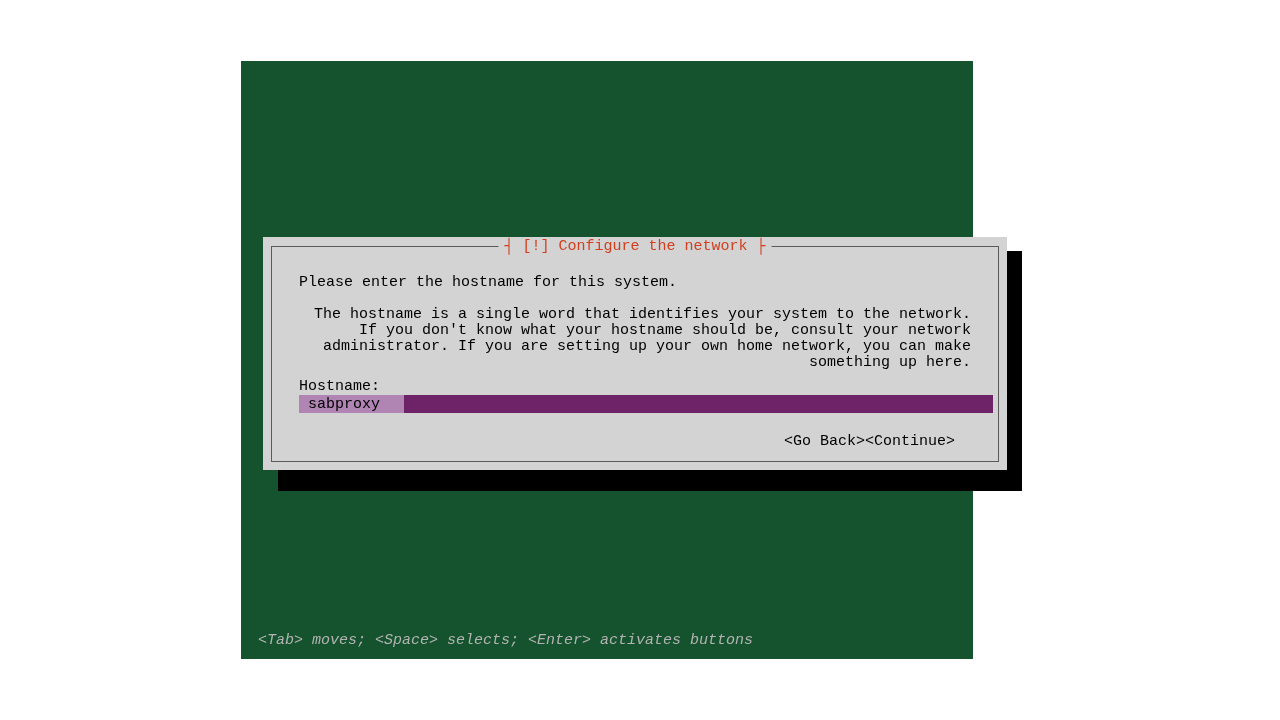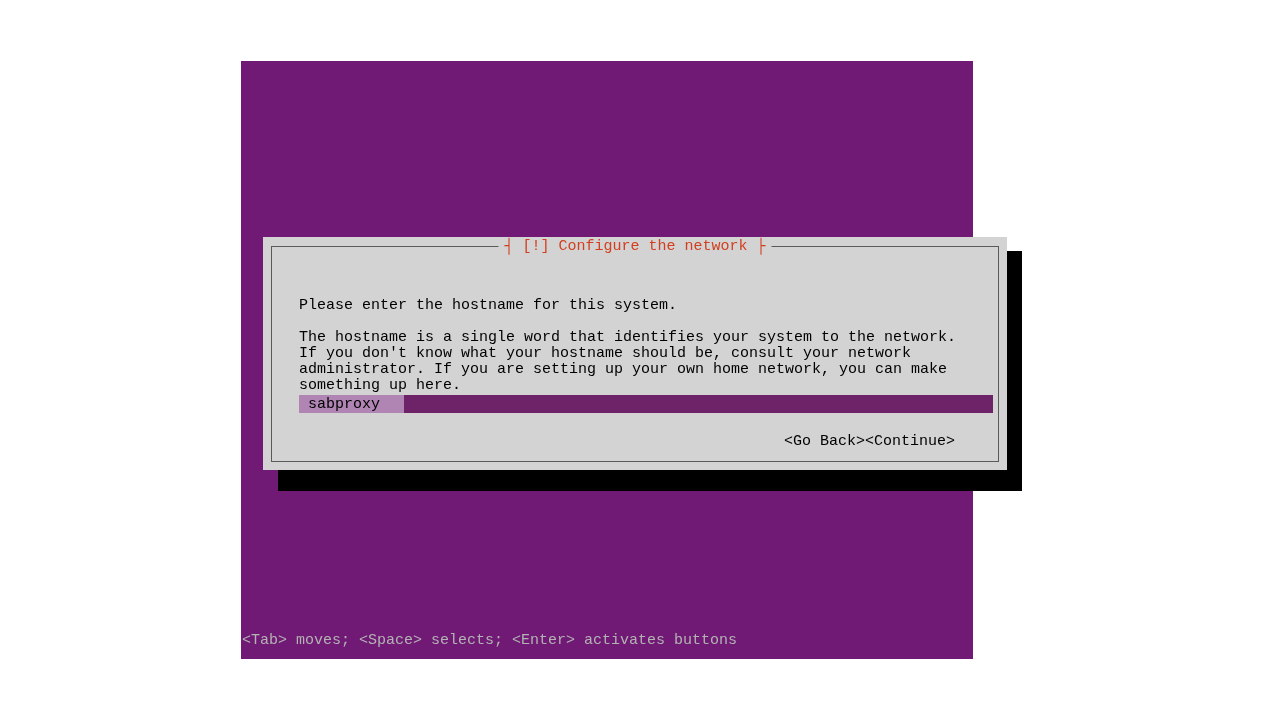--- a/index.html
+++ b/index.html
@@ -10,21 +10,21 @@
       font-family: "Courier New", monospace;
       font-size: 15px;
       position: relative;
     }
     .installer-screen {
       position: absolute;
       left: 241px;
       top: 61px;
       width: 732px;
       height: 598px;
-      background: #701a75;
+      background: #14532d;
     }
     .dialog-shadow {
       position: absolute;
       left: 37px;
       top: 190px;
       width: 744px;
       height: 240px;
       background: #000;
     }
     .dialog {
@@ -56,24 +56,24 @@
     .dialog-content {
       position: absolute;
       left: 36px;
       top: 38px;
       right: 36px;
       color: #000;
       line-height: 16px;
     }
     .prompt-line {
       margin-bottom: 16px;
-      margin-top: 23px;
     }
     .desc-line {
-      margin-bottom: 0;
+      margin-bottom: 8px;
+      text-align: right;
     }
     .field-label {
       margin-bottom: 10px;
     }
     .input-row {
       position: absolute;
       left: 36px;
       right: 14px;
       top: 158px;
       height: 18px;
@@ -104,24 +104,25 @@
       position: absolute;
       left: 70px;
       right: 52px;
       top: 196px;
       display: flex;
       justify-content: flex-end;
       color: #000;
     }
     .hint-bar {
       position: absolute;
-      left: 0;
+      left: 16px;
       bottom: 10px;
       color: #b3b3b3;
       padding-left: 1px;
+      font-style: italic;
     }
   </style>
 </head>
 <body>
 
 <div class="installer-screen">
   <div class="dialog-shadow"></div>
   <div class="dialog">
     <div class="dialog-border"></div>
     <div class="dialog-title">┤ [!] Configure the network ├</div>

